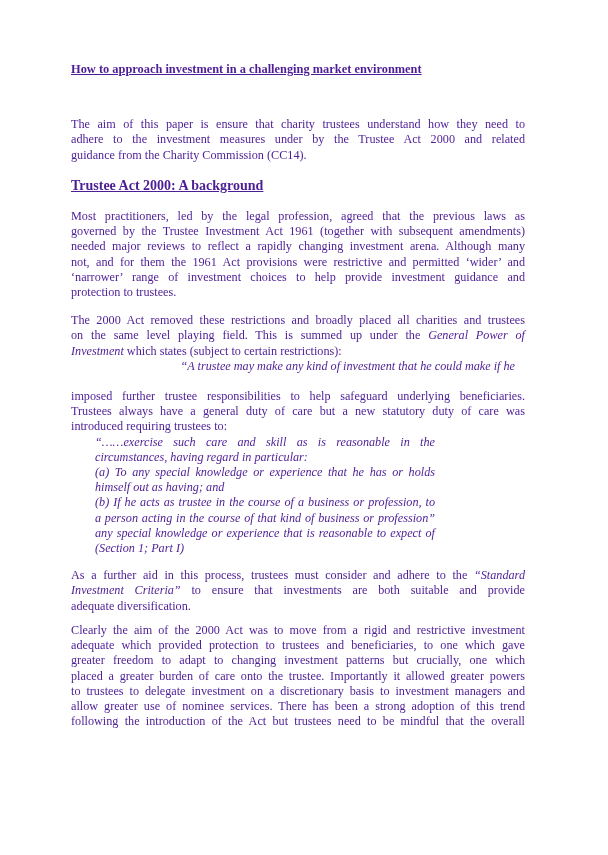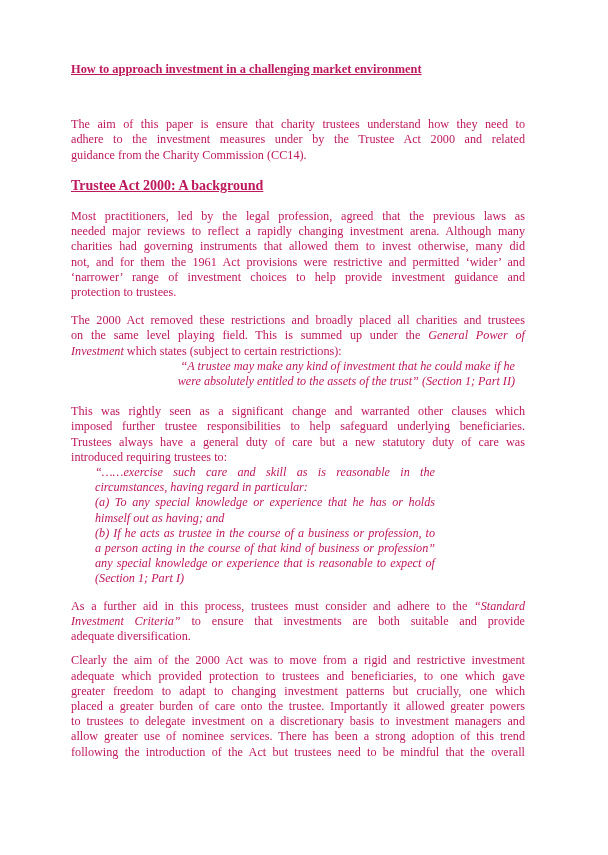--- a/index.html
+++ b/index.html
@@ -7,21 +7,21 @@
   body {
     background: #ffffff;
     font-family: "Liberation Serif", serif;
   }
   .page {
     position: relative;
     width: 608px;
     height: 855px;
     background: #ffffff;
     overflow: hidden;
-    color: #be185d;
+    color: #4c1d95;
   }
   .content {
     position: absolute;
     left: 71px;
     top: 62px;
     width: 454px;
     font-size: 12.2px;
     line-height: 15.2px;
   }
   .doc-title {
@@ -66,40 +66,38 @@
     <p class="para">
       <span class="ln j">The aim of this paper is ensure that charity trustees understand how they need to</span>
       <span class="ln j">adhere to the investment measures under by the Trustee Act 2000 and related</span>
       <span class="ln">guidance from the Charity Commission (CC14).</span>
     </p>
 
     <h2 class="section-heading">Trustee Act 2000: A background</h2>
 
     <p class="para mb13">
       <span class="ln j">Most practitioners, led by the legal profession, agreed that the previous laws as</span>
+      <span class="ln j">governed by the Trustee Investment Act 1961 (together with subsequent amendments)</span>
       <span class="ln j">needed major reviews to reflect a rapidly changing investment arena. Although many</span>
-      <span class="ln j">charities had governing instruments that allowed them to invest otherwise, many did</span>
       <span class="ln j">not, and for them the 1961 Act provisions were restrictive and permitted ‘wider’ and</span>
       <span class="ln j">‘narrower’ range of investment choices to help provide investment guidance and</span>
       <span class="ln">protection to trustees.</span>
     </p>
 
     <p class="para attach">
       <span class="ln j">The 2000 Act removed these restrictions and broadly placed all charities and trustees</span>
       <span class="ln j"><span>on the same level playing field. This is summed up under the </span><i>General Power of</i></span>
       <span class="ln"><i>Investment</i><span> which states (subject to certain restrictions):</span></span>
     </p>
 
     <blockquote class="quote q1">
       <span class="ln">“A trustee may make any kind of investment that he could make if he</span>
-      <span class="ln">were absolutely entitled to the assets of the trust” (Section 1; Part II)</span>
     </blockquote>
 
     <p class="para attach">
-      <span class="ln j">This was rightly seen as a significant change and warranted other clauses which</span>
       <span class="ln j">imposed further trustee responsibilities to help safeguard underlying beneficiaries.</span>
       <span class="ln j">Trustees always have a general duty of care but a new statutory duty of care was</span>
       <span class="ln">introduced requiring trustees to:</span>
     </p>
 
     <blockquote class="quote mb12">
       <span class="ln j">“……exercise such care and skill as is reasonable in the</span>
       <span class="ln">circumstances, having regard in particular:</span>
       <span class="ln j">(a) To any special knowledge or experience that he has or holds</span>
       <span class="ln">himself out as having; and</span>

